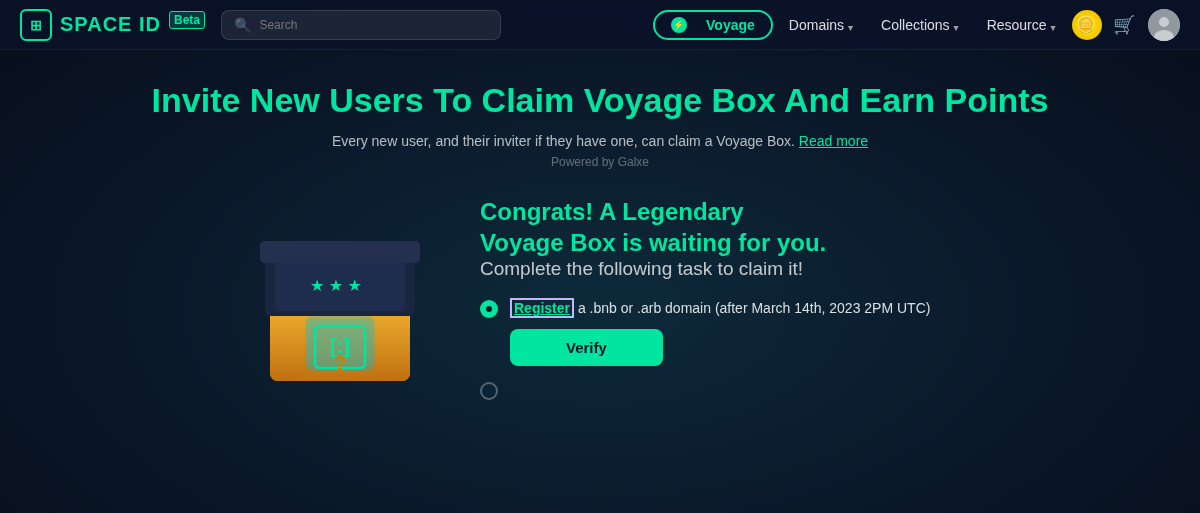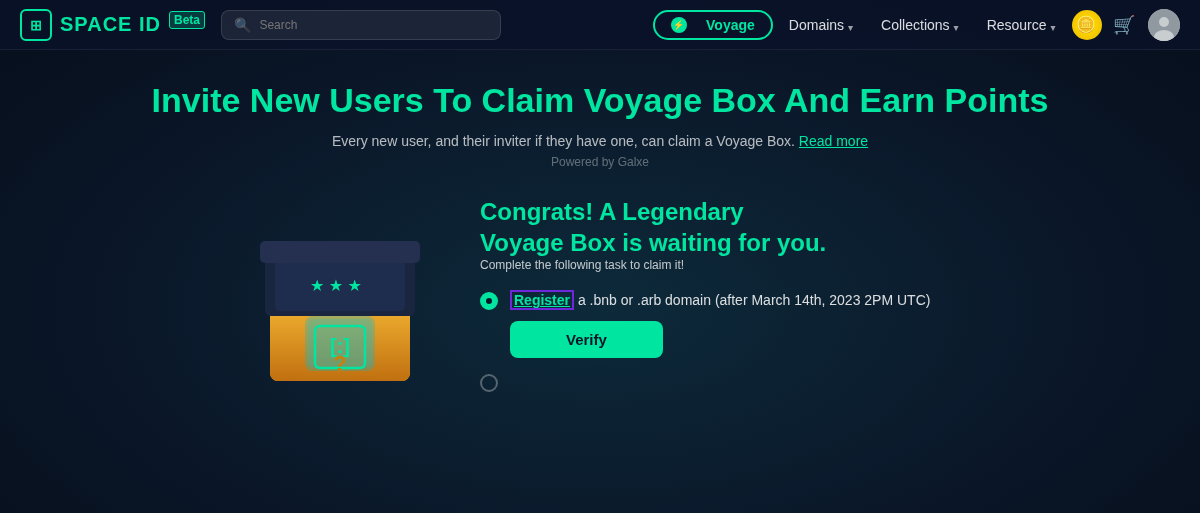--- a/index.html
+++ b/index.html
@@ -256,21 +256,21 @@
     }
 
     .congrats-title {
       font-size: 24px;
       font-weight: 800;
       color: #00e5a0;
       line-height: 1.3;
     }
 
     .complete-text {
-      font-size: 12px;
+      font-size: 19px;
       color: rgba(255,255,255,0.75);
       margin-bottom: 18px;
     }
 
     .task-list {
       display: flex;
       flex-direction: column;
       gap: 14px;
     }
 
@@ -318,21 +318,21 @@
 
     .task-text {
       font-size: 14px;
       color: rgba(255,255,255,0.85);
       line-height: 1.5;
     }
 
     .task-text .register-link {
       color: #00e5a0;
       text-decoration: underline;
-      border: 2px solid #6d28d9;
+      border: 2px solid #c4b5fd;
       padding: 0 2px;
       font-weight: 600;
     }
 
     .verify-btn {
       background: #00e5a0;
       border: none;
       border-radius: 8px;
       color: #0a1628;
       font-size: 15px;

